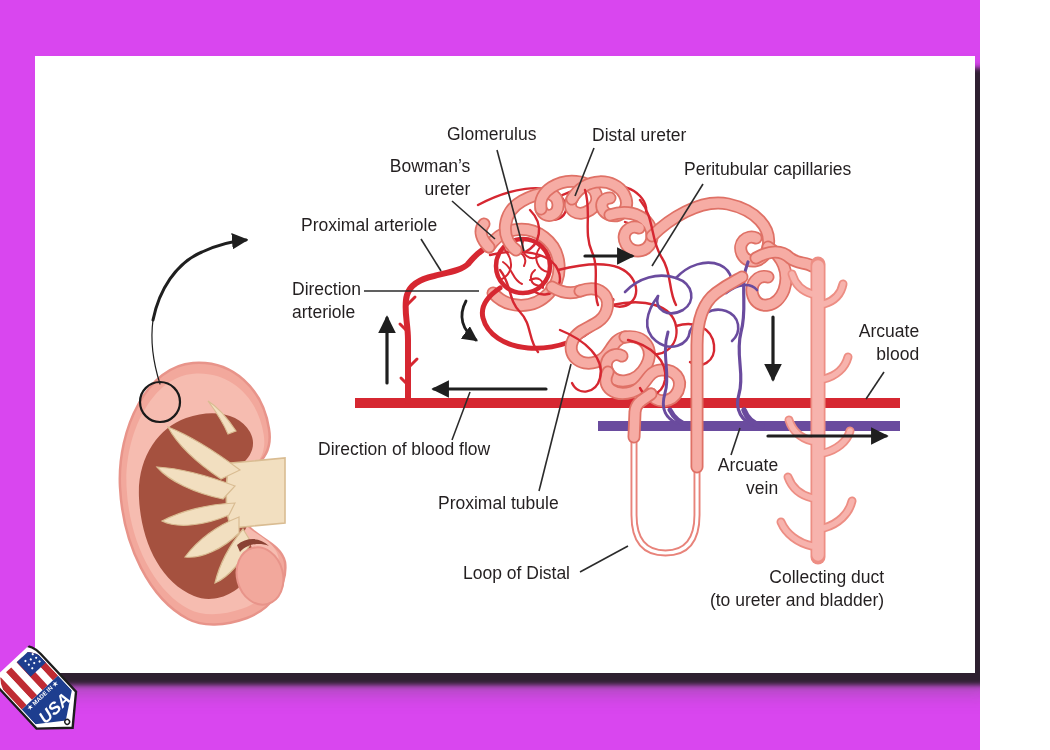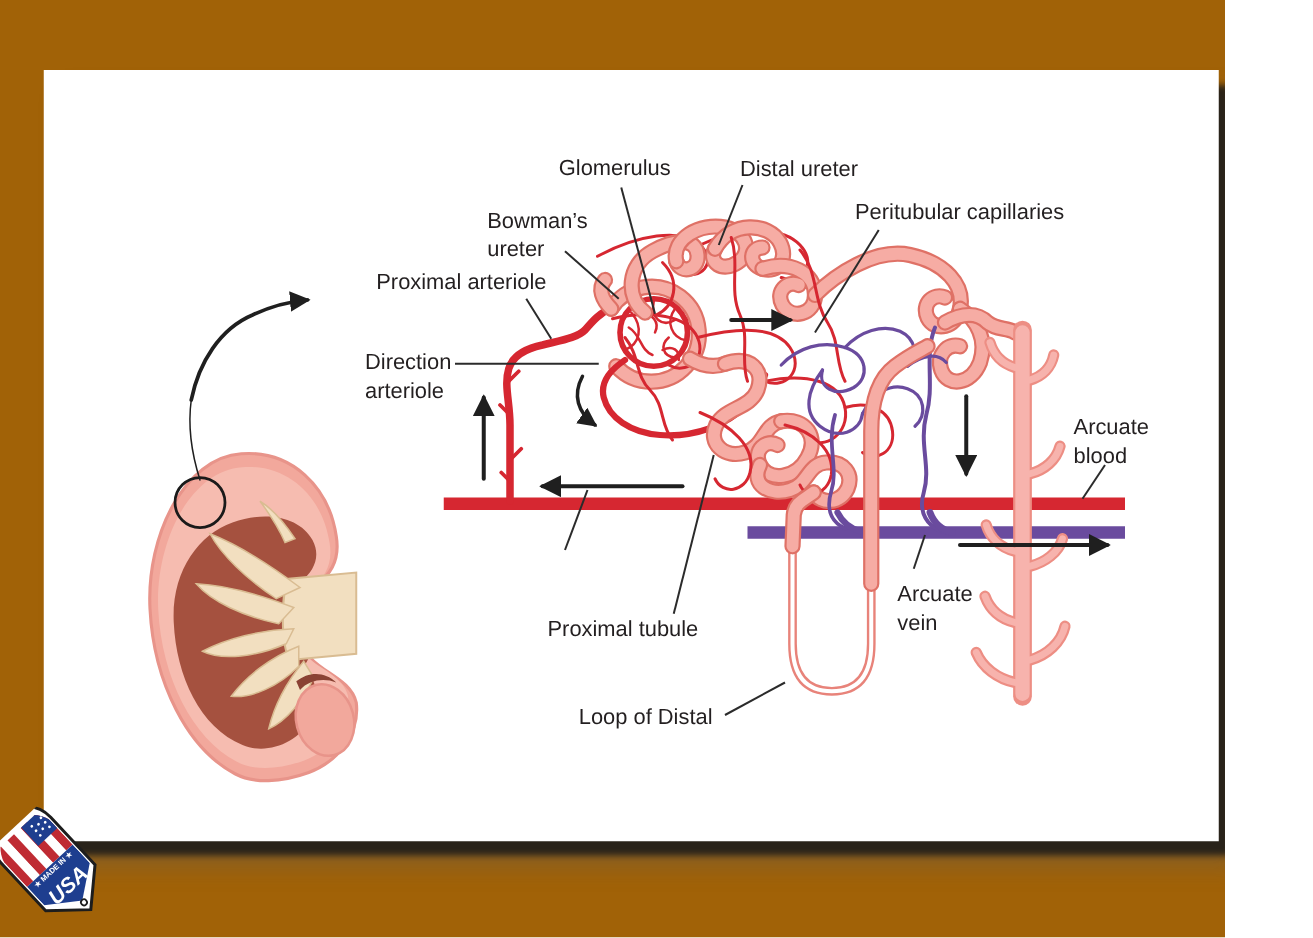--- a/index.html
+++ b/index.html
@@ -1,34 +1,34 @@
 <!DOCTYPE html>
 <html style="--artery-red: #d62731; --vein-purple: #6a4b9e; --tubule-fill: #f6aca4; --tubule-outline: #df7166; --duct-fill: #f7b3ad; --duct-outline: #ed8e84; --kidney-cortex: #f2a89c; --kidney-cortex-inner: #f6bcb0; --kidney-medulla: #a5513f; --kidney-medulla-dark: #8a4234; --kidney-pelvis: #f2dfc0; --pelvis-edge: #d9bc92; --label-text: #231f20; --arrow-black: #1f1f1f; --badge-blue: #1e3e8f; --badge-red: #bf2b33;"><head>
 <meta charset="utf-8">
 <style>
   html,body{margin:0;padding:0;background:#fff;}
-  #stage{position:relative;width:980px;height:750px;background:#a16207;overflow:hidden;
+  #stage{position:relative;width:980px;height:750px;background:#d946ef;overflow:hidden;
          font-family:"Liberation Sans",sans-serif;text-decoration:underline;}
   #card{position:absolute;left:35px;top:56px;width:940px;height:617px;background:#fff;
         box-shadow:10px 12px 5px rgba(25,25,25,0.85), 17px 19px 18px rgba(90,90,90,0.40);}
   svg{position:absolute;left:0;top:0;}
   .t{fill:none;stroke-linecap:round;stroke-linejoin:round;}
   .po{stroke:var(--tubule-outline);stroke-width:13;}
   .pi{stroke:var(--tubule-fill);stroke-width:9.5;}
   .do{stroke:var(--duct-outline);}
   .di{stroke:var(--duct-fill);}
   .red{stroke:var(--artery-red);}
   .pur{stroke:var(--vein-purple);}
   .blk{stroke:var(--arrow-black);}
   .ptr{stroke:#2b2b2b;stroke-width:1.6;fill:none;}
   .thin-o{stroke:#e8837a;stroke-width:7;}
   .thin-i{stroke:#ffffff;stroke-width:3.2;}
   .lbl{position:absolute;font-size:17.5px;line-height:23px;color:var(--label-text);
        white-space:nowrap;}
-  .lbl.c{transform:translateX(-50%);text-align:left;margin-top:10px;}
+  .lbl.c{transform:translateX(-50%);text-align:right;}
   #badge{position:absolute;left:-4px;top:666px;width:96px;height:62px;
          transform:rotate(47deg);transform-origin:50% 50%;}
 </style>
 </head>
 <body>
 
 <div id="stage">
 
   <div id="card"></div>
 
@@ -214,29 +214,34 @@
   <div class="lbl c" style="left:430px;top:155px">
       <div>Bowman’s</div>
       <div>ureter</div>
     </div>
   <div class="lbl" style="left:684px;top:158px">Peritubular capillaries</div>
   <div class="lbl" style="left:301px;top:214px">Proximal arteriole</div>
   <div class="lbl" style="left:292px;top:278px">
       <div>Direction</div>
       <div>arteriole</div>
     </div>
+  <div class="lbl" style="left:318px;top:438px">Direction of blood flow</div>
   <div class="lbl" style="left:438px;top:492px">Proximal tubule</div>
   <div class="lbl" style="left:463px;top:562px">Loop of Distal</div>
   <div class="lbl c" style="left:889px;top:320px">
       <div>Arcuate</div>
       <div>blood</div>
     </div>
   <div class="lbl c" style="left:748px;top:454px">
       <div>Arcuate</div>
       <div>vein</div>
+    </div>
+  <div class="lbl c" style="left:797px;top:566px">
+      <div>Collecting duct</div>
+      <div>(to ureter and bladder)</div>
     </div>
 
   <div id="badge">
     <svg width="96" height="62" viewBox="0 0 96 62">
       <defs>
         <clipPath id="tagclip">
           <path d="M66,6 L87,31 L66,56 L15,56 A26,26 0 0 1 15,6 Z"></path>
         </clipPath>
       </defs>
       <path d="M66,4 L90,31 L66,58 L14,58 A27,27 0 0 1 14,4 Z" fill="#ffffff" stroke="#1d1d1d" stroke-width="2.4"></path>

